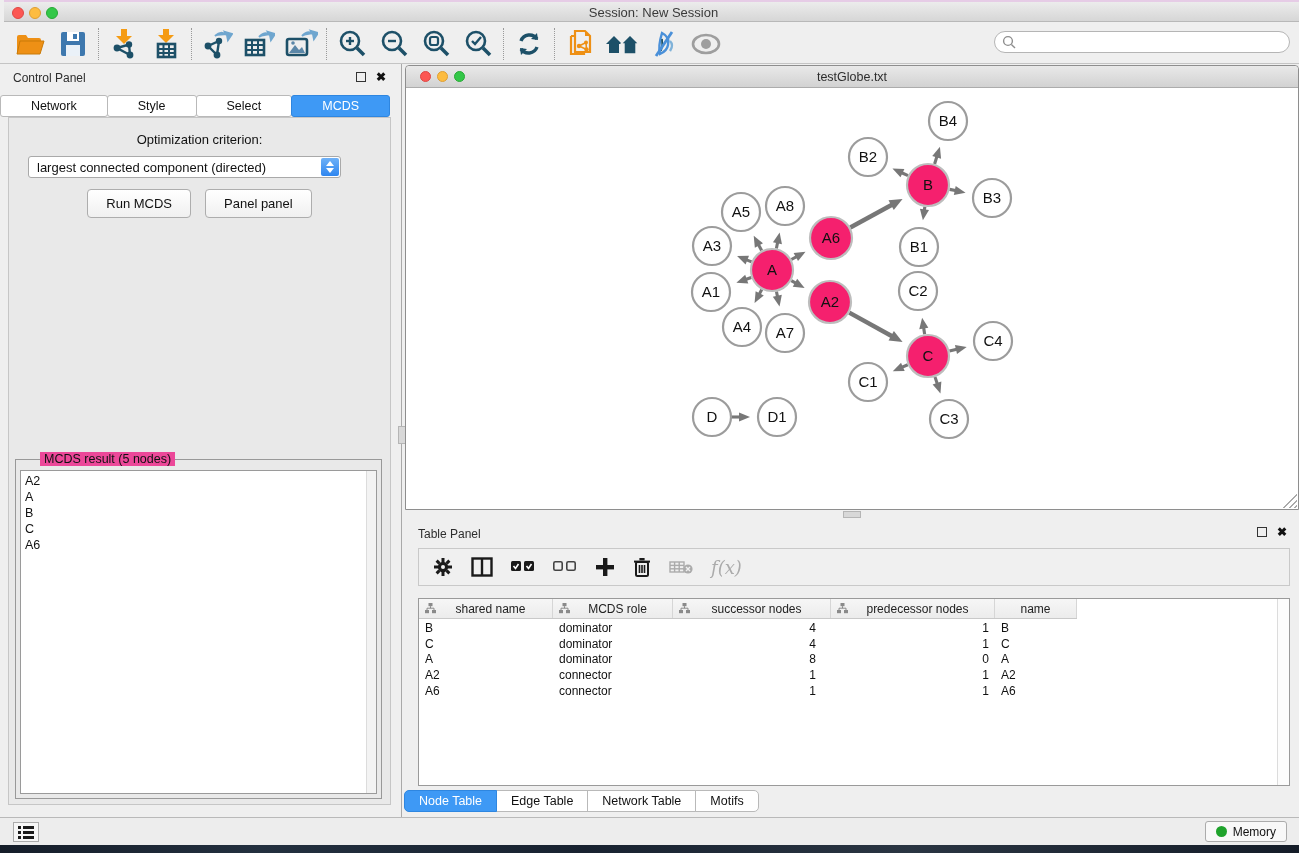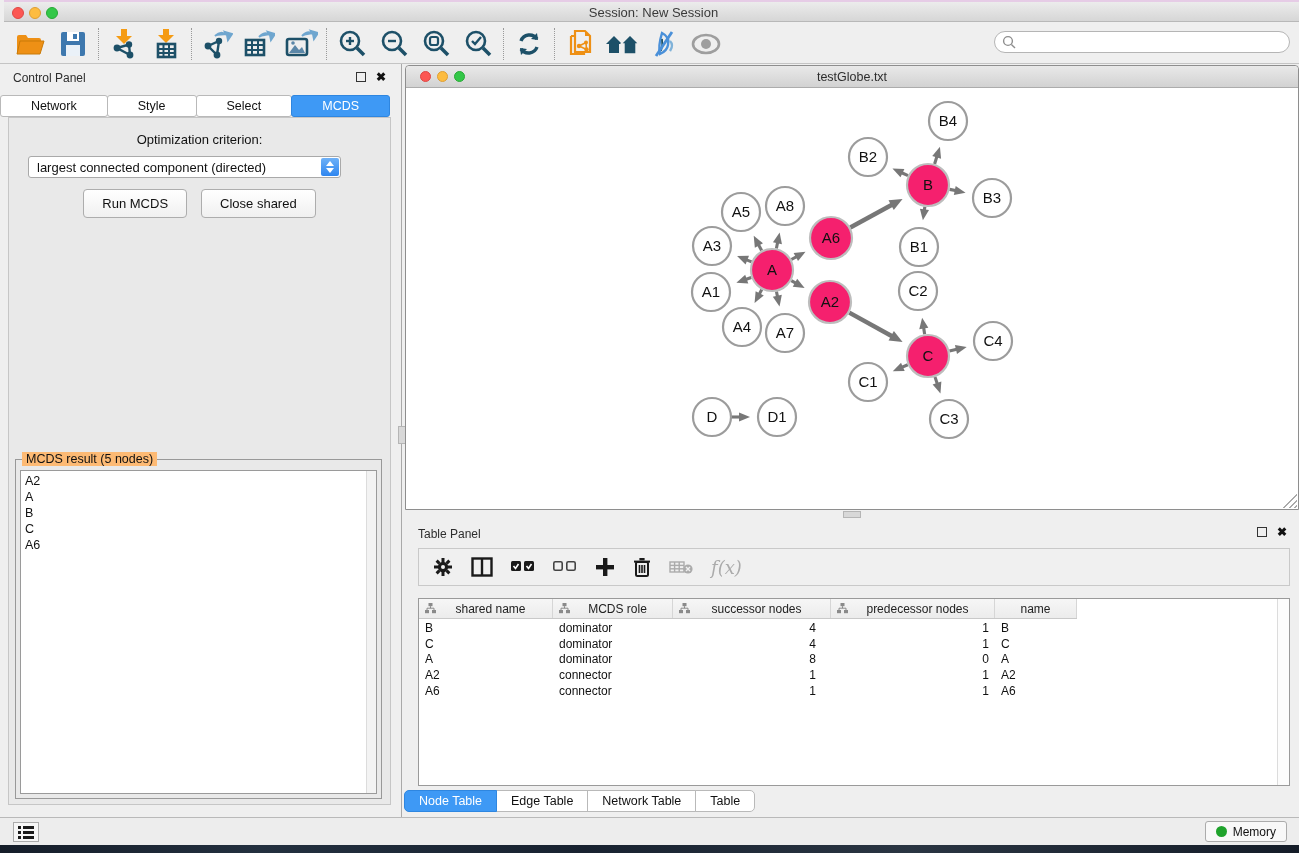--- a/index.html
+++ b/index.html
@@ -52,21 +52,21 @@
     background:linear-gradient(#6FB1F7,#2E86F0); border-radius:2px;
     display:flex; flex-direction:column; align-items:center; justify-content:center; gap:2px; }
   .chev { width:0; height:0; border-left:4px solid transparent; border-right:4px solid transparent; }
   .chev.up { border-bottom:5px solid #fff; } .chev.dn { border-top:5px solid #fff; }
   .cp-buttons { position:absolute; left:0; right:0; top:71px; display:flex; justify-content:center; gap:14px; }
   .btn { height:29px; padding:0 18px; background:linear-gradient(#FFFFFF,#F0F0F0);
     border:1px solid #ADADAD; border-radius:4px; font-size:13px; color:#111;
     font-family:"Liberation Sans",sans-serif; }
   .fieldset { position:absolute; left:6px; right:8px; top:341px; height:340px;
     border:1px solid #999; }
-  .fieldset .legend { position:absolute; left:6px; top:-8px; background:#fdba74;
+  .fieldset .legend { position:absolute; left:24px; top:-8px; background:#ec4899;
     padding:0 4px; font-size:12.5px; color:#111; }
   .mcds-list { position:absolute; left:4px; right:4px; top:10px; bottom:4px;
     background:#fff; border:1px solid #9a9a9a; font-size:12.5px; color:#111;
     padding:2px 0 0 4px; line-height:16px; }
   .mcds-scroll { position:absolute; right:0px; top:0px; bottom:0px; width:10px;
     background:#F3F3F3; border-left:1px solid #DCDCDC; }
 
   
   .v-split { position:absolute; left:398px; top:64px; width:8px; height:753px; background:#EFEFEF; }
   .v-split .line { position:absolute; left:3px; top:0; bottom:0; width:1px; background:#A9A9A9; }
@@ -307,21 +307,21 @@
     <div class="opt-label">Optimization criterion:</div>
     <div class="select">
       <span>largest connected component (directed)</span>
       <span class="stepper">
           <span class="chev up"></span>
           <span class="chev dn"></span>
         </span>
     </div>
     <div class="cp-buttons">
       <button class="btn">Run MCDS</button>
-      <button class="btn">Close shared</button>
+      <button class="btn">Panel panel</button>
     </div>
     <div class="fieldset">
       <span class="legend">MCDS result (5 nodes)</span>
       <div class="mcds-list" id="mcds-list">
         <div class="mcds-scroll"></div>
       <div>A2</div>
           <div>A</div>
           <div>B</div>
           <div>C</div>
           <div>A6</div>
@@ -698,21 +698,21 @@
           <div class="td" style="width: 82px; text-align: left;">A6</div>
         </div>
       </div>
     <div class="tbl-scroll"></div>
   </div>
 
   <div class="tp-tabs" id="tbl-tabs">
       <div class="tab active first">Node Table</div>
       <div class="tab">Edge Table</div>
       <div class="tab">Network Table</div>
-      <div class="tab last">Table</div>
+      <div class="tab last">Motifs</div>
     </div>
 </div>
 
 <div class="status-bar">
   <div class="list-btn">
     <svg width="16" height="13" viewBox="0 0 16 13">
         <g fill="#1a1a1a">
           <rect x="0" y="0" width="3" height="3"></rect>
           <rect x="5" y="0" width="11" height="3"></rect>
           <rect x="0" y="5" width="3" height="3"></rect>

